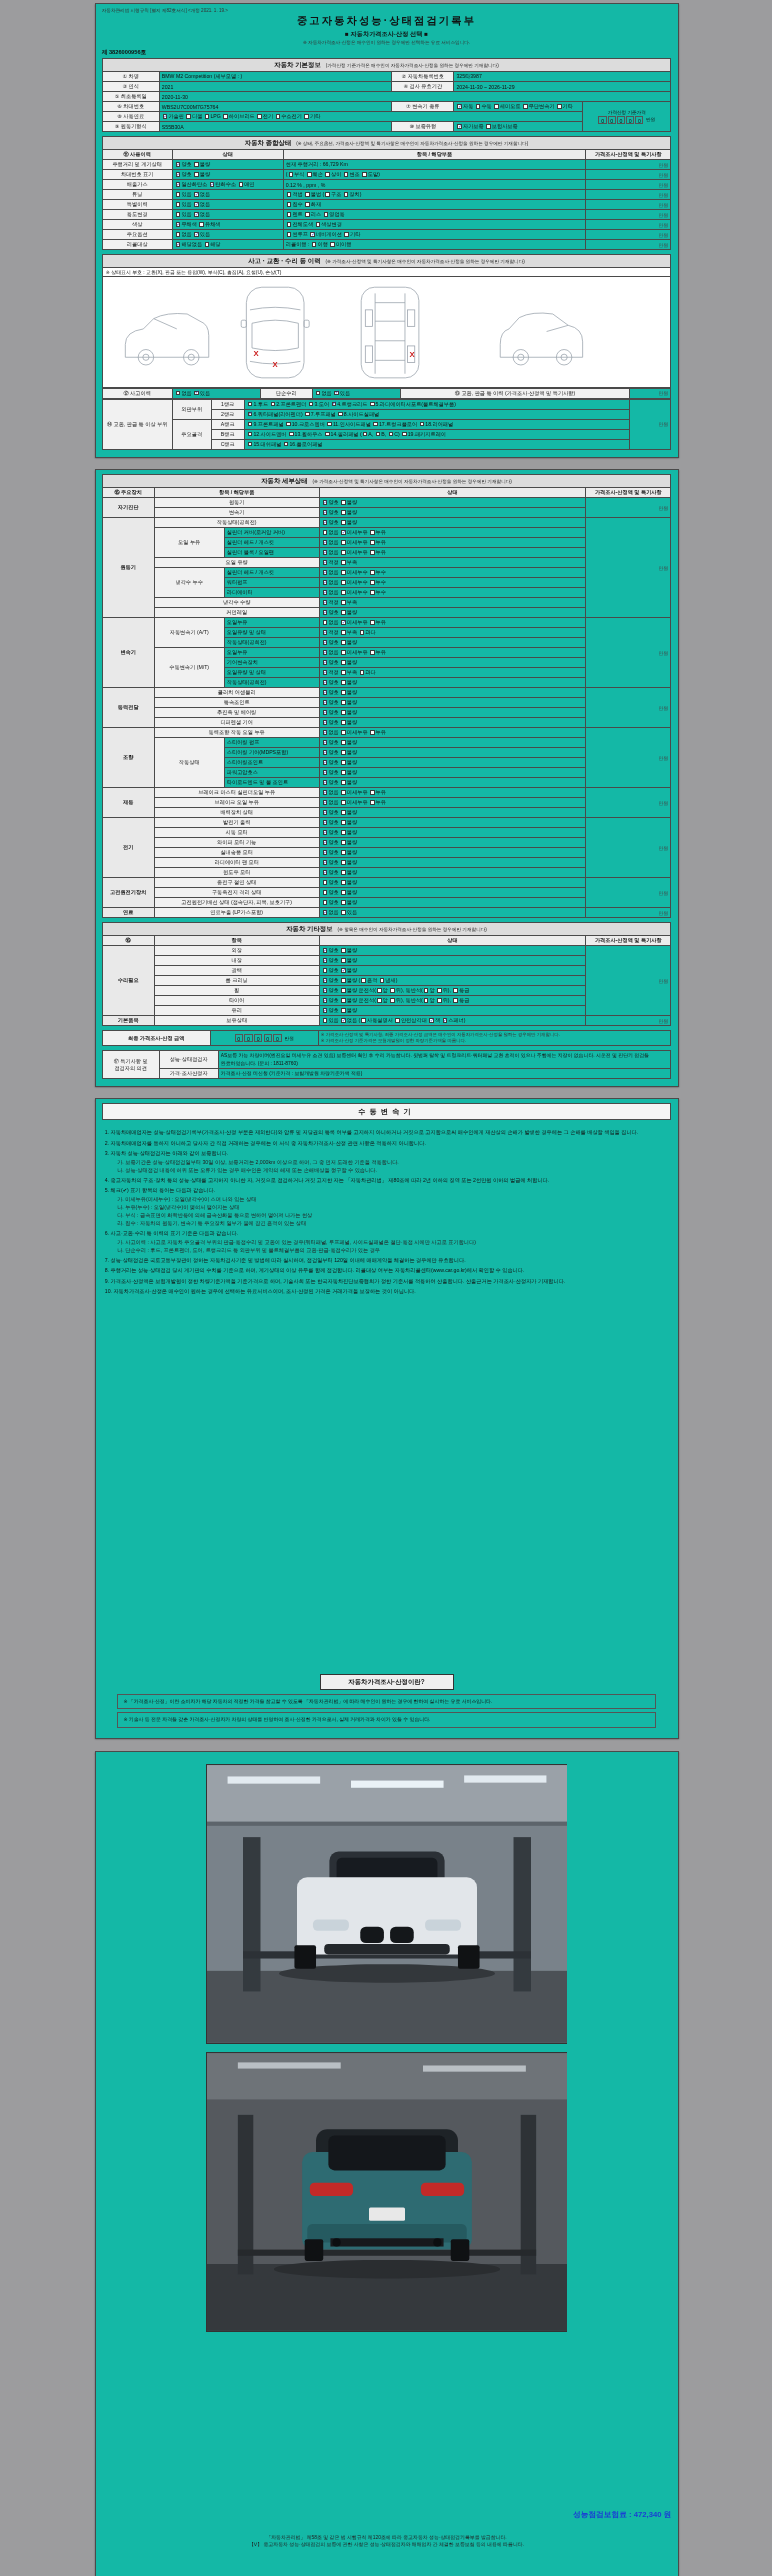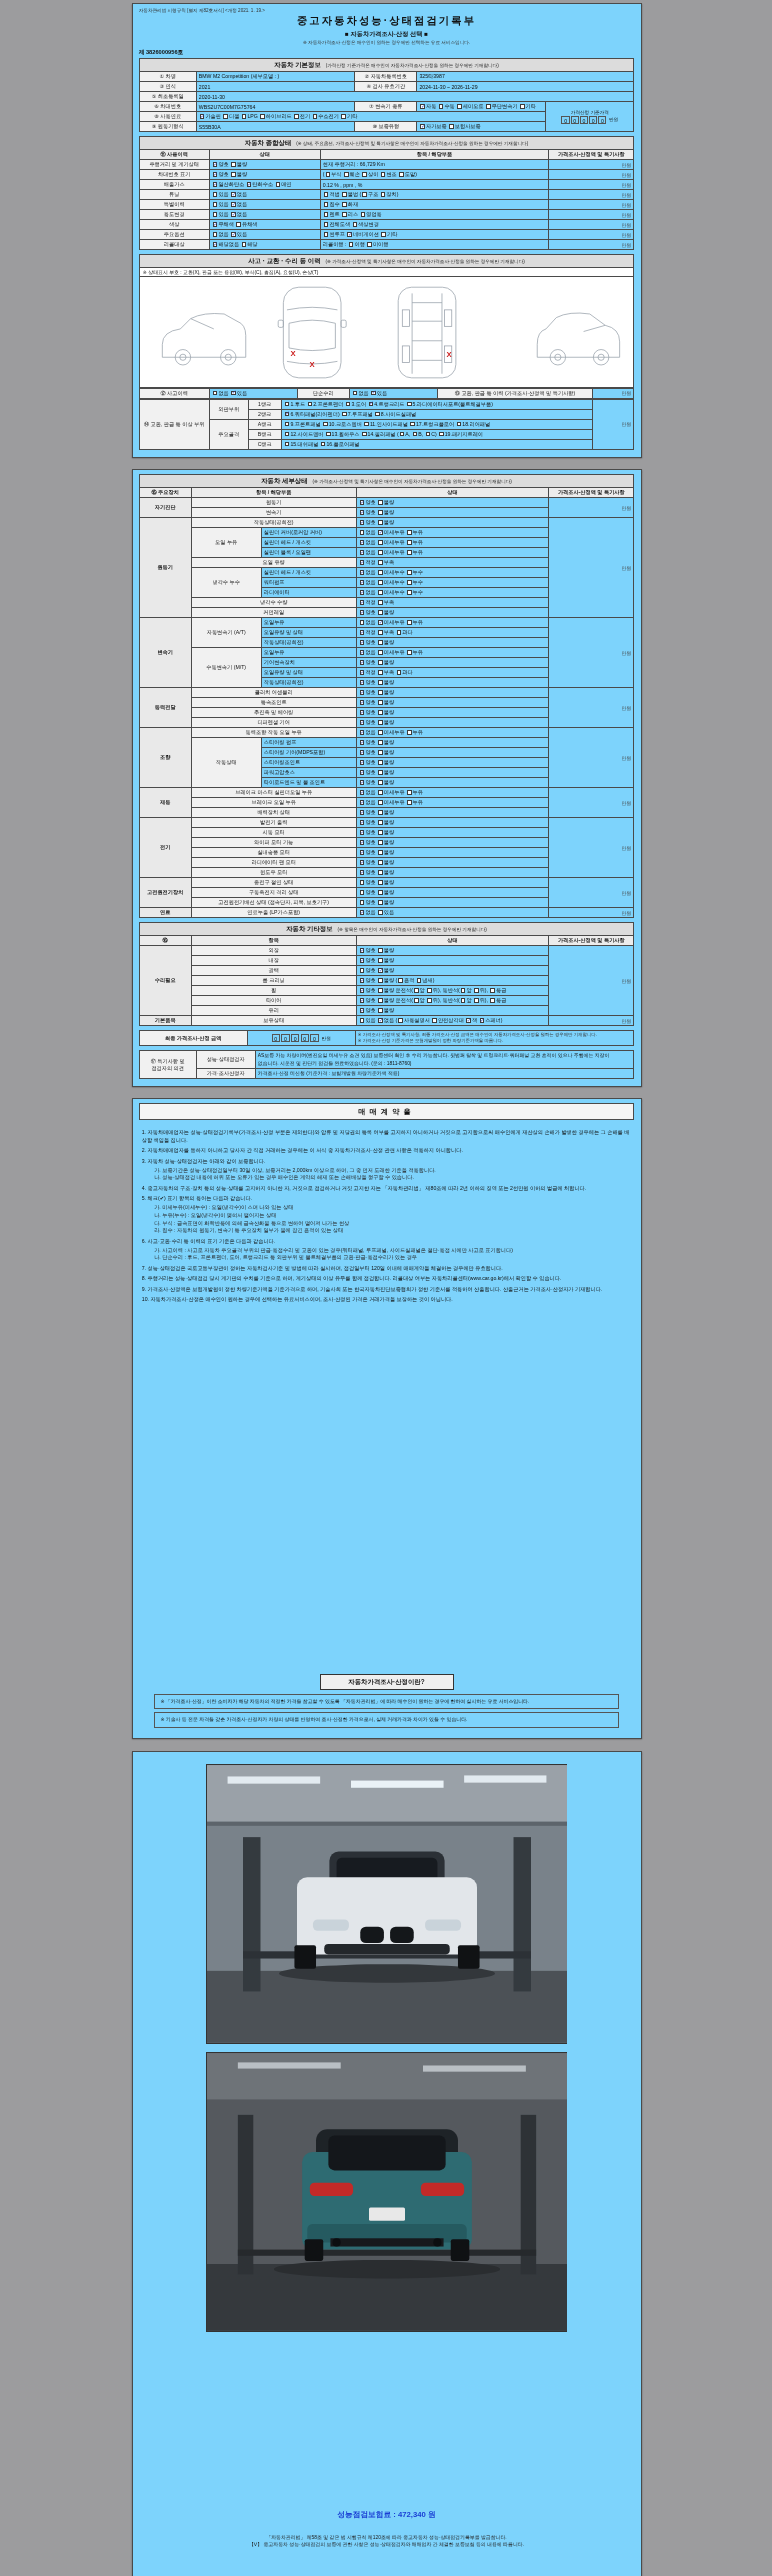--- a/index.html
+++ b/index.html
@@ -1,18 +1,18 @@
 <!DOCTYPE html>
 <html style="font-size:8.2px"><head>
 <meta charset="utf-8">
 <style>
   *{box-sizing:border-box;margin:0;padding:0}
   html,body{width:773px}
   body{min-height:2576px;background:#9c9c9e;font-family:"Liberation Sans","DejaVu Sans",sans-serif;color:#111;padding-top:3.1px}
-  .sheet{width:510px;margin:0 auto;background:#7dd3fc;border:0.5px solid #4a4a4a;box-shadow:0 0.5px 1.5px rgba(0,0,0,.45);padding:4.1px 6.2px 7.2px}
+  .sheet{width:584px;margin:0 auto;background:#14b8a6;border:0.5px solid #4a4a4a;box-shadow:0 0.5px 1.5px rgba(0,0,0,.45);padding:4.1px 6.2px 7.2px}
   .gap{height:11.3px}
   .formref{font-size:4.6px;color:#333;margin-bottom:1px}
   .title-main{text-align:center;font-size:10.3px;font-weight:bold;letter-spacing:2.1px;margin-top:1px}
   .title-sub{text-align:center;font-size:6.2px;font-weight:bold;margin-top:1.5px}
   .title-note{text-align:center;font-size:4.6px;color:#333;margin-top:1px}
   .docno{font-size:5.7px;font-weight:bold;margin:4.1px 0 1.5px}
   .sec-bar{background:#dcdcdc;border:0.5px solid #4a4a4a;border-bottom:none;text-align:center;font-weight:bold;font-size:6.4px;padding:1.5px 0}
   .sec-note{font-weight:normal;font-size:4.6px;color:#222;margin-left:3.1px}
   table.t{border-collapse:collapse;width:100%;font-size:5.2px;table-layout:fixed}
   table.t td,table.t th{border:0.5px solid #4a4a4a;padding:1px 2.1px;vertical-align:middle;word-break:keep-all;overflow:hidden}
@@ -37,21 +37,21 @@
   .notes-box{font-size:5.2px;line-height:1.5;padding:2.1px 3.1px}
   .note-item{margin:2.6px 0 1px}
   .note-sub{margin-left:12.4px;color:#222}
   .s3{display:flex;flex-direction:column;min-height:641px}
   .notes-box{flex:1}
   .info-title{width:134px;margin:7.2px auto 4.1px;border:0.8px solid #333;text-align:center;font-weight:bold;font-size:6.4px;padding:2.1px 0;background:#efefef}
   .info-text{font-size:4.9px;line-height:1.5;border:0.5px solid #555;padding:3.1px 5.2px;margin:0 15.5px 3.1px}
   .s4{min-height:912px}
   .photo{width:361px;margin:8.2px auto;border:0.5px solid #333;line-height:0}
   .sign-space{height:165px}
-  .fee{text-align:center;font-size:7.7px;font-weight:bold;color:#1a3fd4;margin:5.2px 0 13.4px}
+  .fee{text-align:right;font-size:7.7px;font-weight:bold;color:#1a3fd4;margin:5.2px 0 13.4px}
   .fineprint{text-align:center;font-size:4.9px;color:#222;margin:1.5px 0}
   svg text{font-family:"Liberation Sans","DejaVu Sans",sans-serif}
 </style>
 </head>
 <body>
 
 <div class="sheet">
   <div class="formref">자동차관리법 시행규칙 [별지 제82호서식] &lt;개정 2021. 1. 19.&gt;</div>
   <div class="title-main">중고자동차성능·상태점검기록부</div>
   <div class="title-sub">■ 자동차가격조사·산정 선택 ■</div>
@@ -628,21 +628,21 @@
       <td class="lab">가격·조사산정자</td>
       <td class="otext">가격조사·산정 미신청 (기준가격 : 보험개발원 차량기준가액 적용)</td>
     </tr>
   </tbody>
     </table>
 </div>
 
 <div class="gap"></div>
 
 <div class="sheet s3">
-  <div class="big-bar">매매계약을</div>
+  <div class="big-bar">수동변속기</div>
   <div class="notes-box">
       <div class="note-item">1. 자동차매매업자는 성능·상태점검기록부(가격조사·산정 부분은 제외한다)와 압류 및 저당권의 등록 여부를 고지하지 아니하거나 거짓으로 고지함으로써 매수인에게 재산상의 손해가 발생한 경우에는 그 손해를 배상할 책임을 집니다.</div>
       <div class="note-item">2. 자동차매매업자를 통하지 아니하고 당사자 간 직접 거래하는 경우에는 이 서식 중 자동차가격조사·산정 관련 사항은 적용하지 아니합니다.</div>
       <div class="note-item">3. 자동차 성능·상태점검자는 아래와 같이 보증합니다.</div>
       <div class="note-sub">가. 보증기간은 성능·상태점검일부터 30일 이상, 보증거리는 2,000km 이상으로 하며, 그 중 먼저 도래한 기준을 적용합니다.</div>
       <div class="note-sub">나. 성능·상태점검 내용에 허위 또는 오류가 있는 경우 매수인은 계약의 해제 또는 손해배상을 청구할 수 있습니다.</div>
       <div class="note-item">4. 중고자동차의 구조·장치 등의 성능·상태를 고지하지 아니한 자, 거짓으로 점검하거나 거짓 고지한 자는 「자동차관리법」 제80조에 따라 2년 이하의 징역 또는 2천만원 이하의 벌금에 처합니다.</div>
       <div class="note-item">5. 체크(✔) 표기 항목의 용어는 다음과 같습니다.</div>
       <div class="note-sub">가. 미세누유(미세누수) : 오일(냉각수)이 스며 나와 있는 상태</div>
       <div class="note-sub">나. 누유(누수) : 오일(냉각수)이 맺혀서 떨어지는 상태</div>

